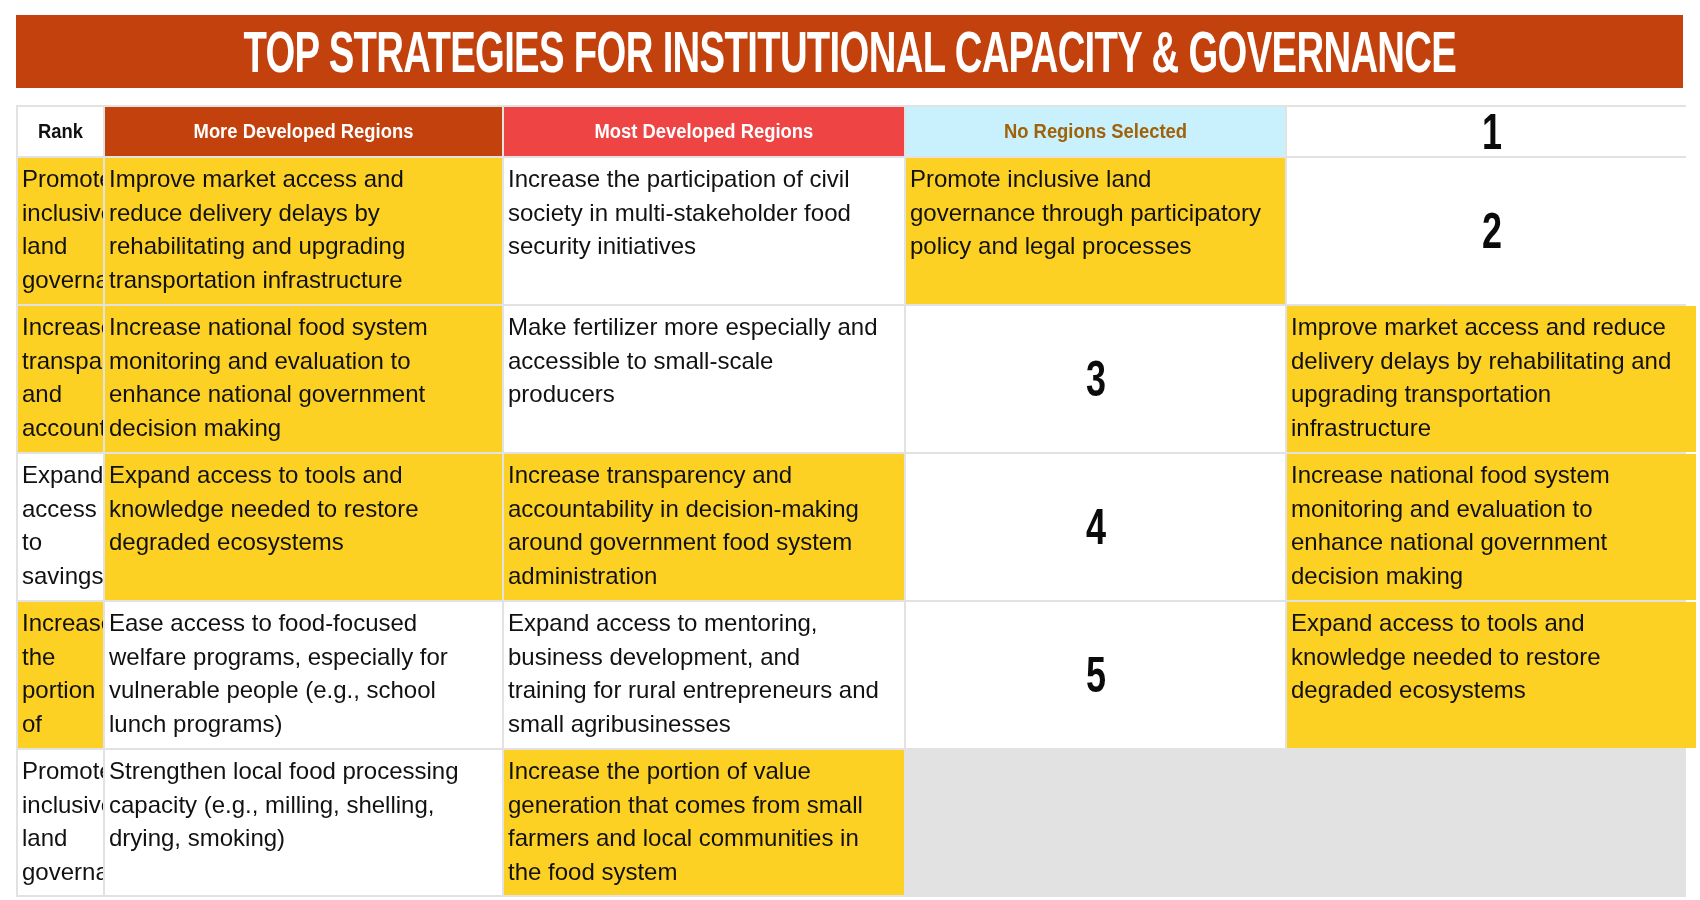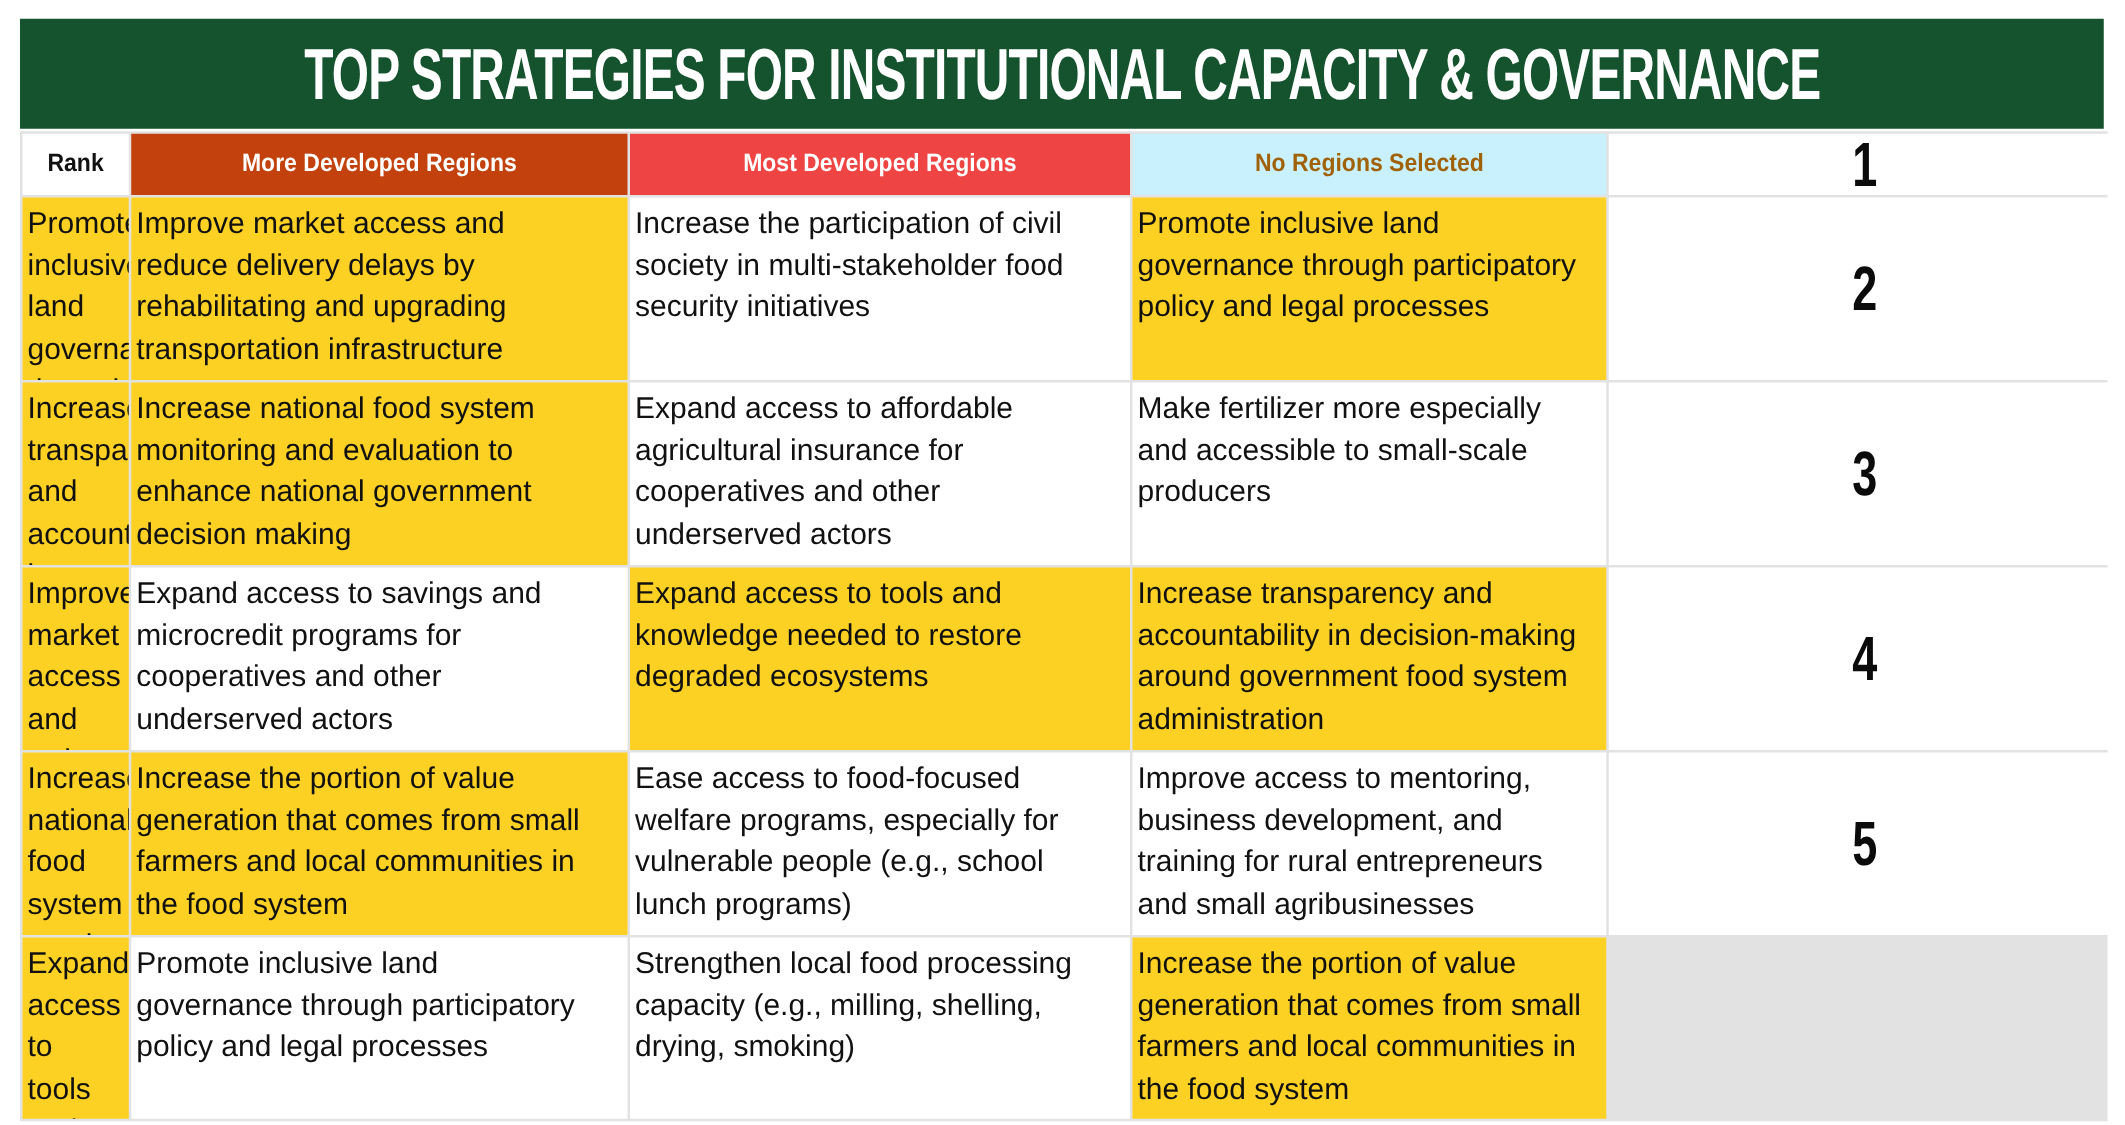--- a/index.html
+++ b/index.html
@@ -1,19 +1,19 @@
 <!DOCTYPE html>
 <html><head>
 <meta charset="utf-8">
 <style>
   html, body { margin: 0; padding: 0; background: #ffffff; }
   body { width: 1700px; height: 900px; position: relative; overflow: hidden; font-family: "Liberation Sans", sans-serif; }
   .title-bar {
-    position: absolute; left: 16px; top: 15px; width: 1667px; height: 88px;
-    background: #14532d; display: flex; align-items: center; justify-content: center;
+    position: absolute; left: 16px; top: 15px; width: 1667px; height: 73px;
+    background: #c2410c; display: flex; align-items: center; justify-content: center;
   }
   .title-text {
     color: #ffffff; font-family: "Liberation Sans", sans-serif; font-weight: bold;
     font-size: 58px; letter-spacing: -1px; display: inline-block;
     transform: scaleX(0.66); transform-origin: center; white-space: nowrap;
   }
   .table {
     position: absolute; left: 16px; top: 105px; width: 1670px;
     display: grid;
     grid-template-columns: 85px 397px 400px 379px 409px;
@@ -83,23 +83,20 @@
   <div class="rank-cell">
       <span>2</span>
     </div>
   <div class="cell hl">
       <span>Increase transparency and accountability in decision-making around government food system administration</span>
     </div>
   <div class="cell hl">
       <span>Increase national food system monitoring and evaluation to enhance national government decision making</span>
     </div>
   <div class="cell plain">
-      <span>Expand access to affordable agricultural insurance for cooperatives and other underserved actors</span>
-    </div>
-  <div class="cell plain">
       <span>Make fertilizer more especially and accessible to small-scale producers</span>
     </div>
 
   <div class="rank-cell">
       <span>3</span>
     </div>
   <div class="cell hl">
       <span>Improve market access and reduce delivery delays by rehabilitating and upgrading transportation infrastructure</span>
     </div>
   <div class="cell plain">
@@ -118,21 +115,21 @@
   <div class="cell hl">
       <span>Increase national food system monitoring and evaluation to enhance national government decision making</span>
     </div>
   <div class="cell hl">
       <span>Increase the portion of value generation that comes from small farmers and local communities in the food system</span>
     </div>
   <div class="cell plain">
       <span>Ease access to food-focused welfare programs, especially for vulnerable people (e.g., school lunch programs)</span>
     </div>
   <div class="cell plain">
-      <span>Improve access to mentoring, business development, and training for rural entrepreneurs and small agribusinesses</span>
+      <span>Expand access to mentoring, business development, and training for rural entrepreneurs and small agribusinesses</span>
     </div>
 
   <div class="rank-cell">
       <span>5</span>
     </div>
   <div class="cell hl">
       <span>Expand access to tools and knowledge needed to restore degraded ecosystems</span>
     </div>
   <div class="cell plain">
       <span>Promote inclusive land governance through participatory policy and legal processes</span>

